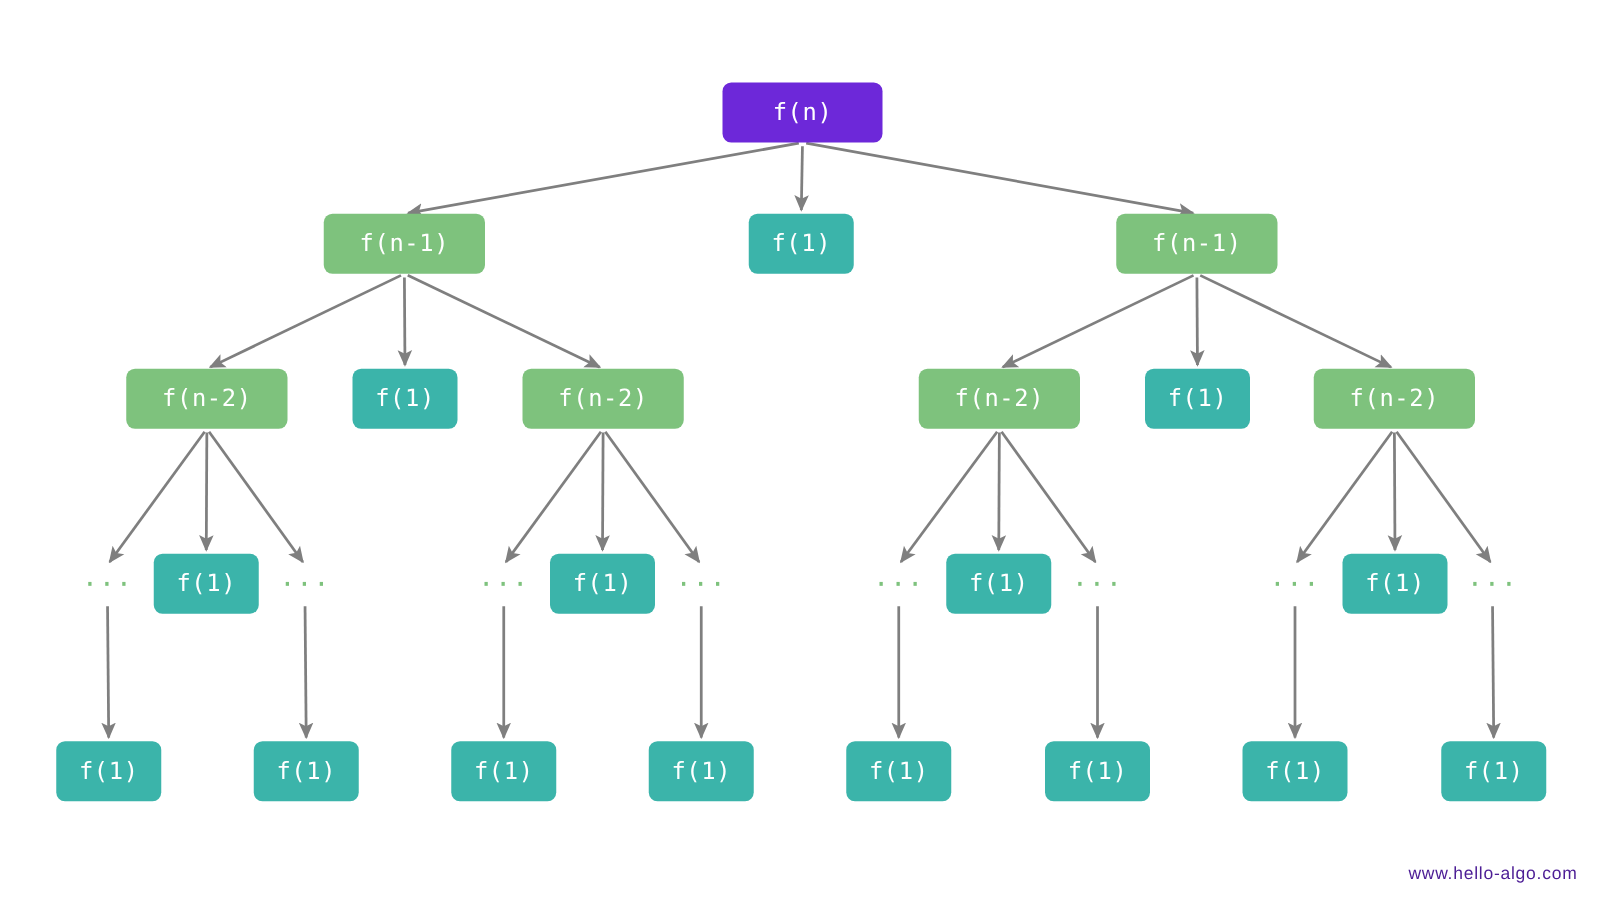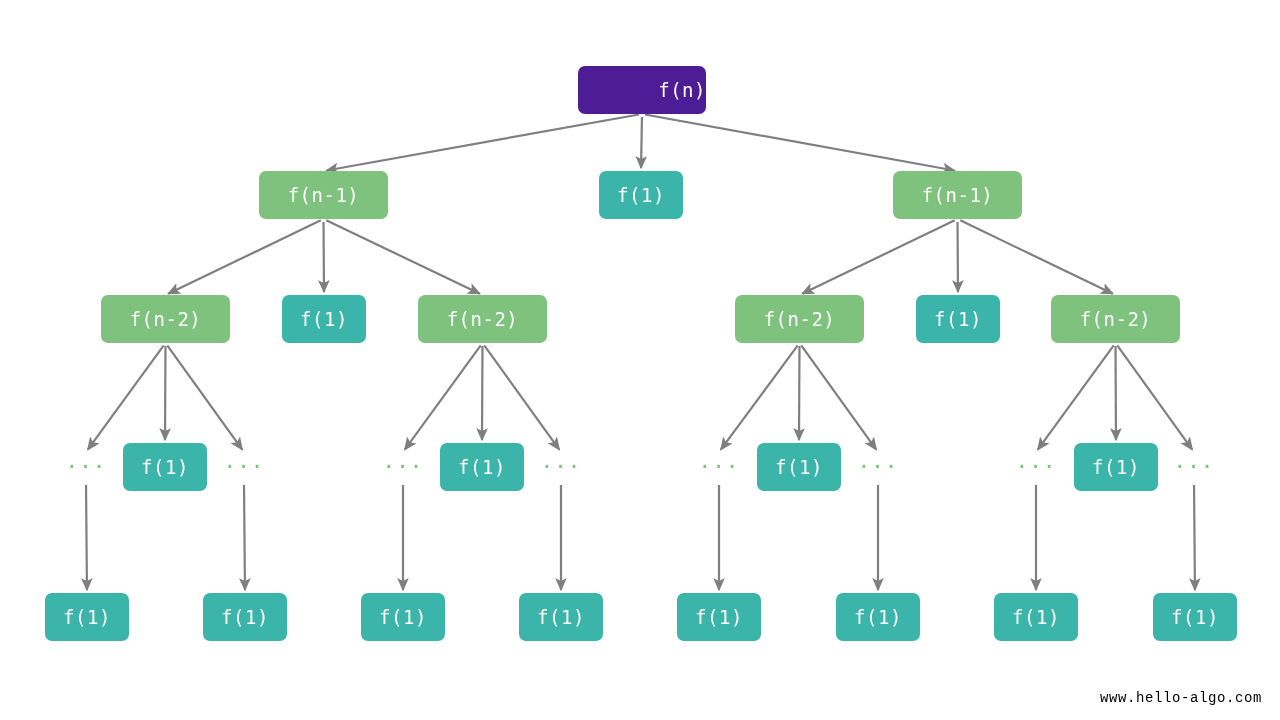--- a/index.html
+++ b/index.html
@@ -52,24 +52,24 @@
     font-size: 21px;
     line-height: 1;
     letter-spacing: 1px;
     white-space: nowrap;
     user-select: none;
   }
   #watermark {
     position: absolute;
     right: 18px;
     bottom: 14px;
-    font-family: Liberation Mono, monospace;
+    font-family: Liberation Sans, sans-serif;
     font-size: 14px;
     letter-spacing: 0.6px;
-    color: #000000;
+    color: #4c1d95;
     user-select: none;
   }
 </style>
 </head>
 <body>
 
 <div id="stage">
   <svg id="edge-layer" viewBox="0 0 1280 720" width="1280" height="720">
       <defs>
         <marker id="arrowhead" viewBox="0 0 10 10" refX="9" refY="5" markerWidth="6" markerHeight="6" orient="auto-start-reverse" markerUnits="strokeWidth">
@@ -100,21 +100,21 @@
       <line x1="86.03" y1="485.00" x2="86.97" y2="590.00" stroke="#7f7f7f" stroke-width="2.2" marker-end="url(#arrowhead)"></line>
       <line x1="244.03" y1="485.00" x2="244.97" y2="590.00" stroke="#7f7f7f" stroke-width="2.2" marker-end="url(#arrowhead)"></line>
       <line x1="403.00" y1="485.00" x2="403.00" y2="590.00" stroke="#7f7f7f" stroke-width="2.2" marker-end="url(#arrowhead)"></line>
       <line x1="561.00" y1="485.00" x2="561.00" y2="590.00" stroke="#7f7f7f" stroke-width="2.2" marker-end="url(#arrowhead)"></line>
       <line x1="719.00" y1="485.00" x2="719.00" y2="590.00" stroke="#7f7f7f" stroke-width="2.2" marker-end="url(#arrowhead)"></line>
       <line x1="878.00" y1="485.00" x2="878.00" y2="590.00" stroke="#7f7f7f" stroke-width="2.2" marker-end="url(#arrowhead)"></line>
       <line x1="1036.00" y1="485.00" x2="1036.00" y2="590.00" stroke="#7f7f7f" stroke-width="2.2" marker-end="url(#arrowhead)"></line>
       <line x1="1194.03" y1="485.00" x2="1194.97" y2="590.00" stroke="#7f7f7f" stroke-width="2.2" marker-end="url(#arrowhead)"></line>
     </svg>
   <div id="node-layer">
-      <div class="node" style="left: 578px; top: 66px; width: 128px; height: 48px; background: #4c1d95; color: rgb(255, 255, 255); justify-content: flex-end;">
+      <div class="node" style="left: 578px; top: 66px; width: 128px; height: 48px; background: #6d28d9; color: rgb(255, 255, 255);">
         <span>f(n)</span>
       </div>
       <div class="node" style="left: 259px; top: 171px; width: 129px; height: 48px; background: rgb(126, 194, 125); color: rgb(255, 255, 255);">
         <span>f(n-1)</span>
       </div>
       <div class="node" style="left: 599px; top: 171px; width: 84px; height: 48px; background: rgb(59, 180, 170); color: rgb(255, 255, 255);">
         <span>f(1)</span>
       </div>
       <div class="node" style="left: 893px; top: 171px; width: 129px; height: 48px; background: rgb(126, 194, 125); color: rgb(255, 255, 255);">
         <span>f(n-1)</span>

